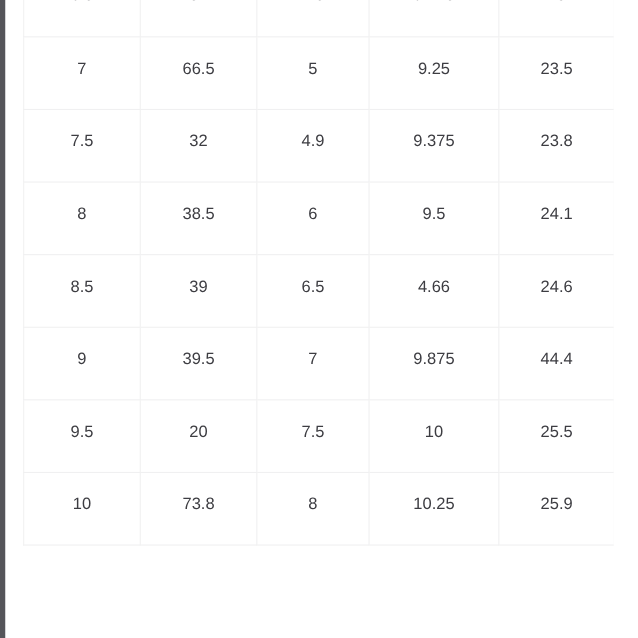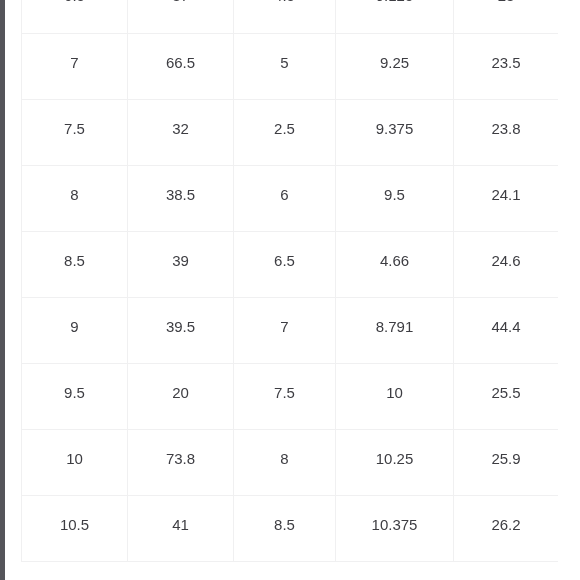--- a/index.html
+++ b/index.html
@@ -159,21 +159,21 @@
             </td>
           </tr>
           <tr>
             <td>
               <span class="cell-value">7.5</span>
             </td>
             <td>
               <span class="cell-value">32</span>
             </td>
             <td>
-              <span class="cell-value">2.5</span>
+              <span class="cell-value">4.9</span>
             </td>
             <td>
               <span class="cell-value">9.375</span>
             </td>
             <td>
               <span class="cell-value">23.8</span>
             </td>
           </tr>
           <tr>
             <td>
@@ -213,21 +213,21 @@
             <td>
               <span class="cell-value">9</span>
             </td>
             <td>
               <span class="cell-value">39.5</span>
             </td>
             <td>
               <span class="cell-value">7</span>
             </td>
             <td>
-              <span class="cell-value">8.791</span>
+              <span class="cell-value">9.875</span>
             </td>
             <td>
               <span class="cell-value">44.4</span>
             </td>
           </tr>
           <tr>
             <td>
               <span class="cell-value">9.5</span>
             </td>
             <td>
@@ -251,37 +251,20 @@
               <span class="cell-value">73.8</span>
             </td>
             <td>
               <span class="cell-value">8</span>
             </td>
             <td>
               <span class="cell-value">10.25</span>
             </td>
             <td>
               <span class="cell-value">25.9</span>
-            </td>
-          </tr>
-          <tr>
-            <td>
-              <span class="cell-value">10.5</span>
-            </td>
-            <td>
-              <span class="cell-value">41</span>
-            </td>
-            <td>
-              <span class="cell-value">8.5</span>
-            </td>
-            <td>
-              <span class="cell-value">10.375</span>
-            </td>
-            <td>
-              <span class="cell-value">26.2</span>
             </td>
           </tr>
         </tbody>
     </table>
   </div>
 
   <div id="right-gutter"></div>
 
 </div>
 

